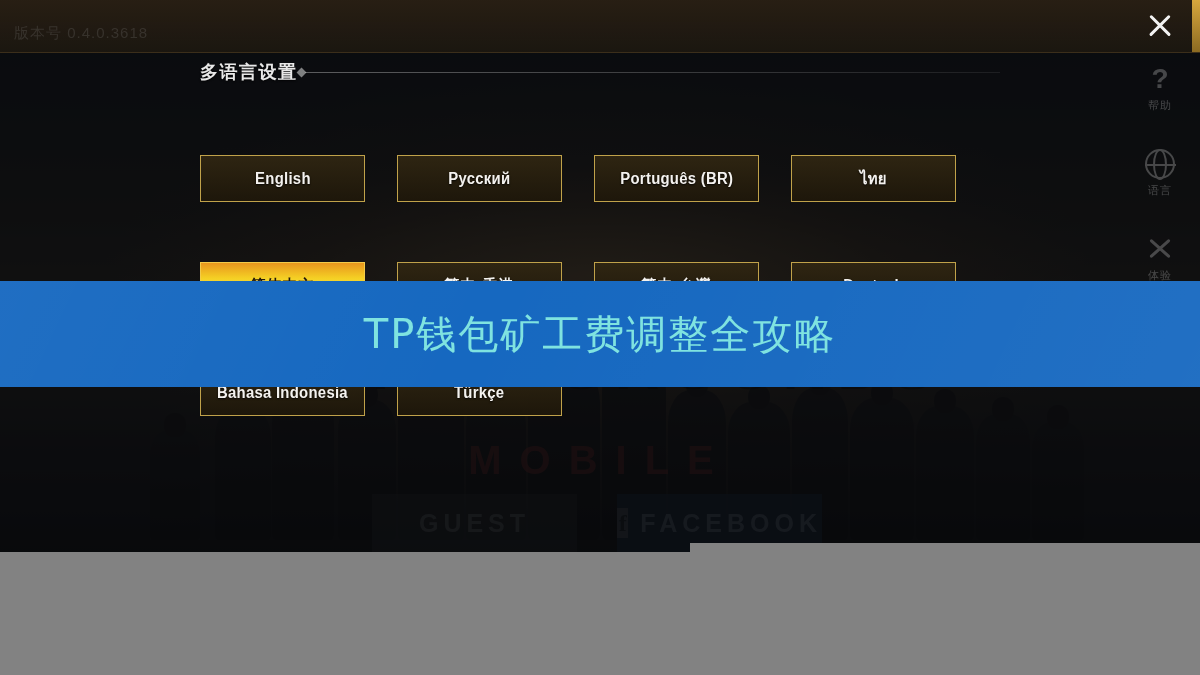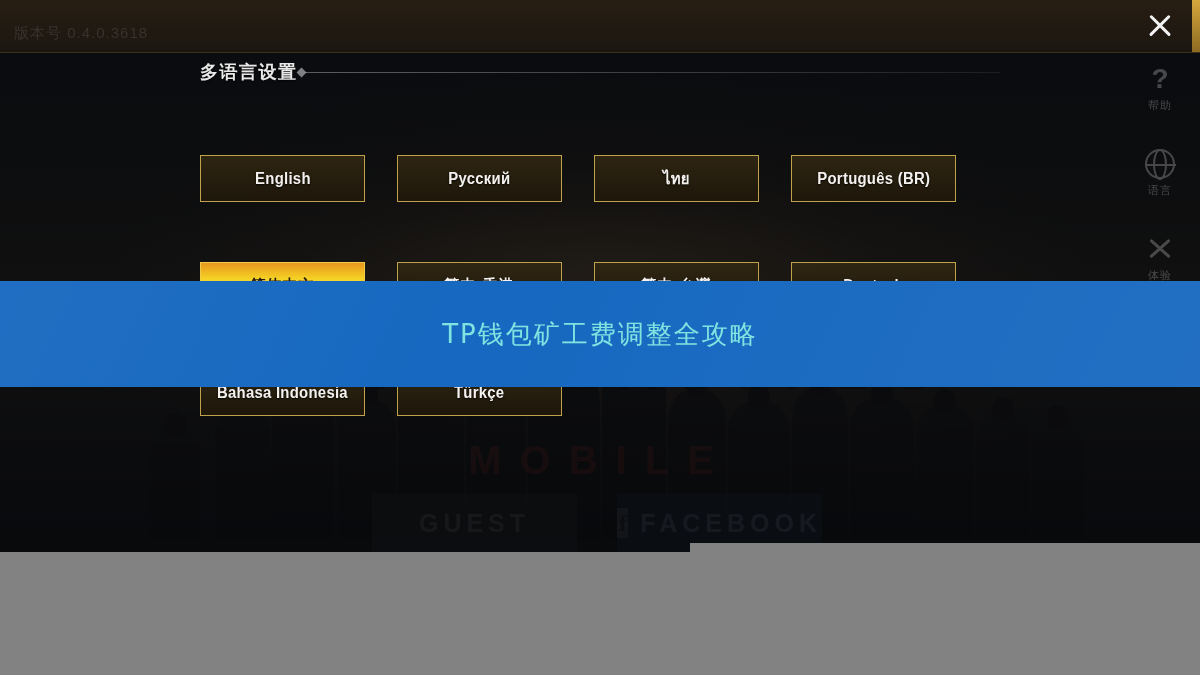--- a/index.html
+++ b/index.html
@@ -337,21 +337,21 @@
     justify-content: center;
     overflow: hidden;
   }
   #watermark-banner::before {
     content: "";
     position: absolute; inset: 0;
     background: linear-gradient(115deg, rgba(255,255,255,0.045) 0%, rgba(255,255,255,0) 40%, rgba(255,255,255,0.05) 100%);
   }
   #watermark-text {
     position: relative;
-    font-size: 26px;
+    font-size: 40px;
     font-weight: normal;
     color: #7fe3e0;
     letter-spacing: 2px;
     font-family: "DejaVu Sans", "Liberation Sans", sans-serif;
     white-space: nowrap;
   }
 
   
   #gray-plate {
     position: absolute;
@@ -423,24 +423,24 @@
     <div id="lang-grid">
 
       <div class="lang-row">
         <div class="lang-btn">
           <span class="lbl">English</span>
         </div>
         <div class="lang-btn">
           <span class="lbl">Русский</span>
         </div>
         <div class="lang-btn">
+          <span class="lbl">Português (BR)</span>
+        </div>
+        <div class="lang-btn">
           <span class="lbl">ไทย</span>
-        </div>
-        <div class="lang-btn">
-          <span class="lbl">Português (BR)</span>
         </div>
       </div>
 
       <div class="lang-row">
         <div class="lang-btn cjk selected">
           <span class="lbl">简体中文</span>
         </div>
         <div class="lang-btn cjk">
           <span class="lbl">繁中-香港</span>
         </div>

